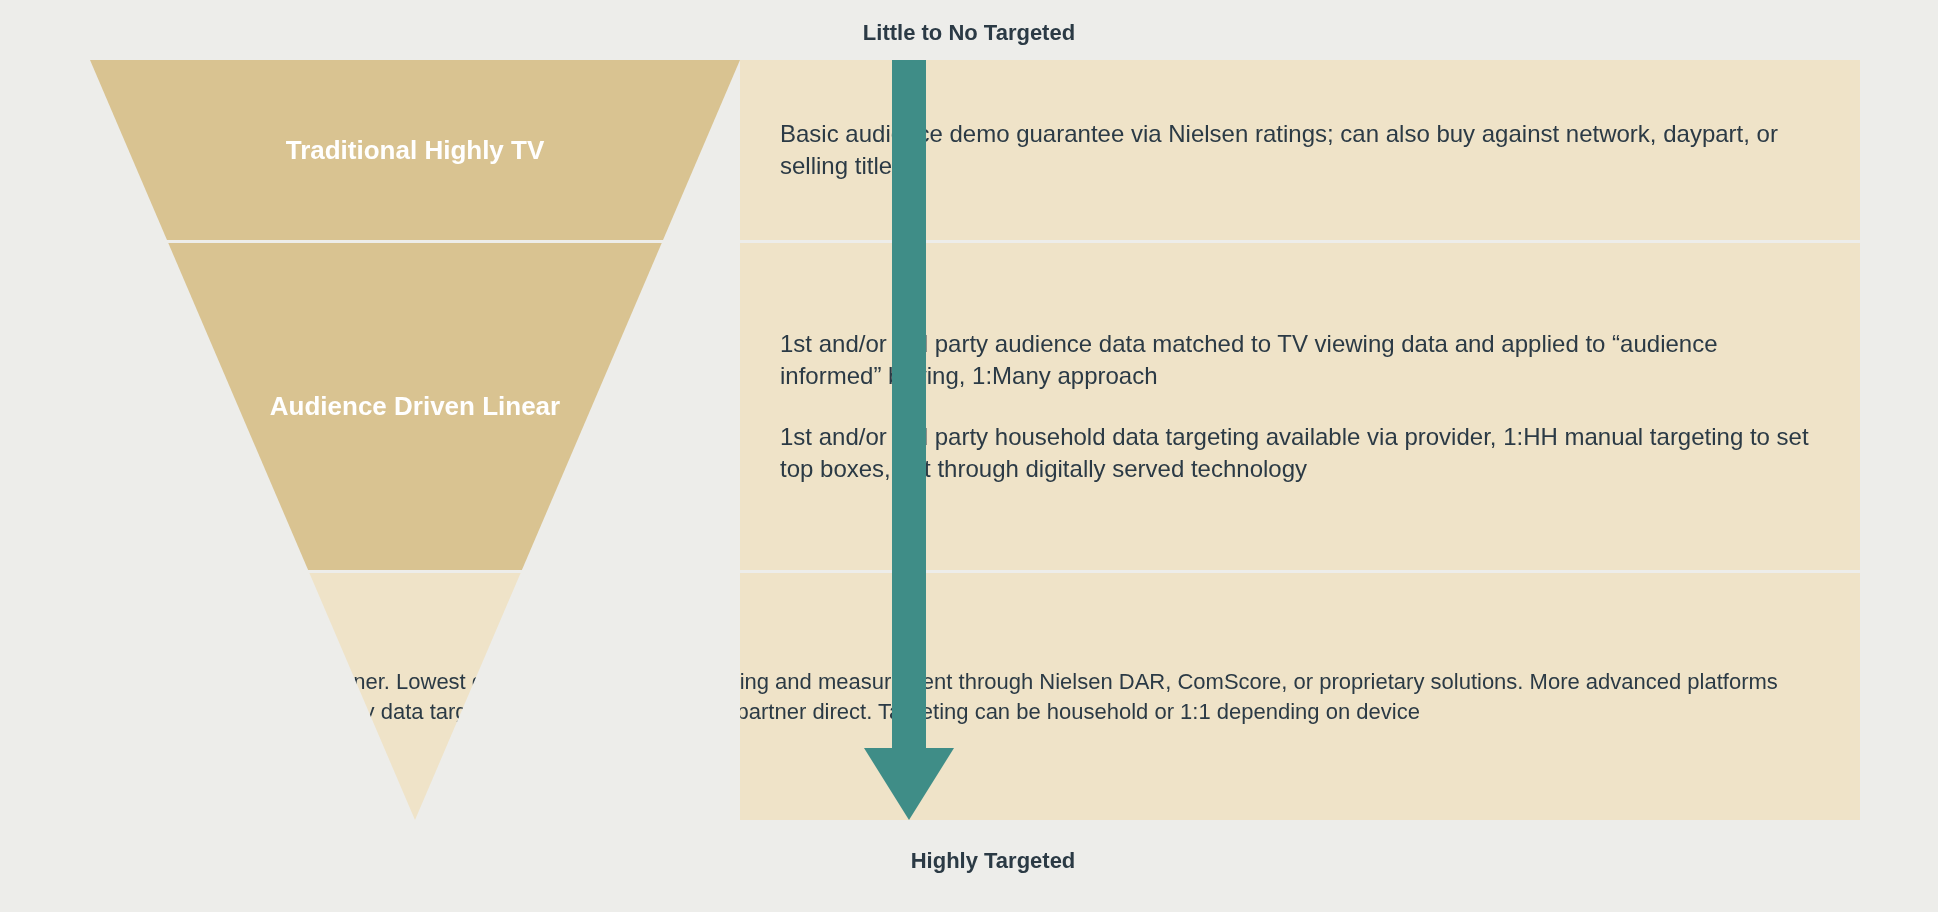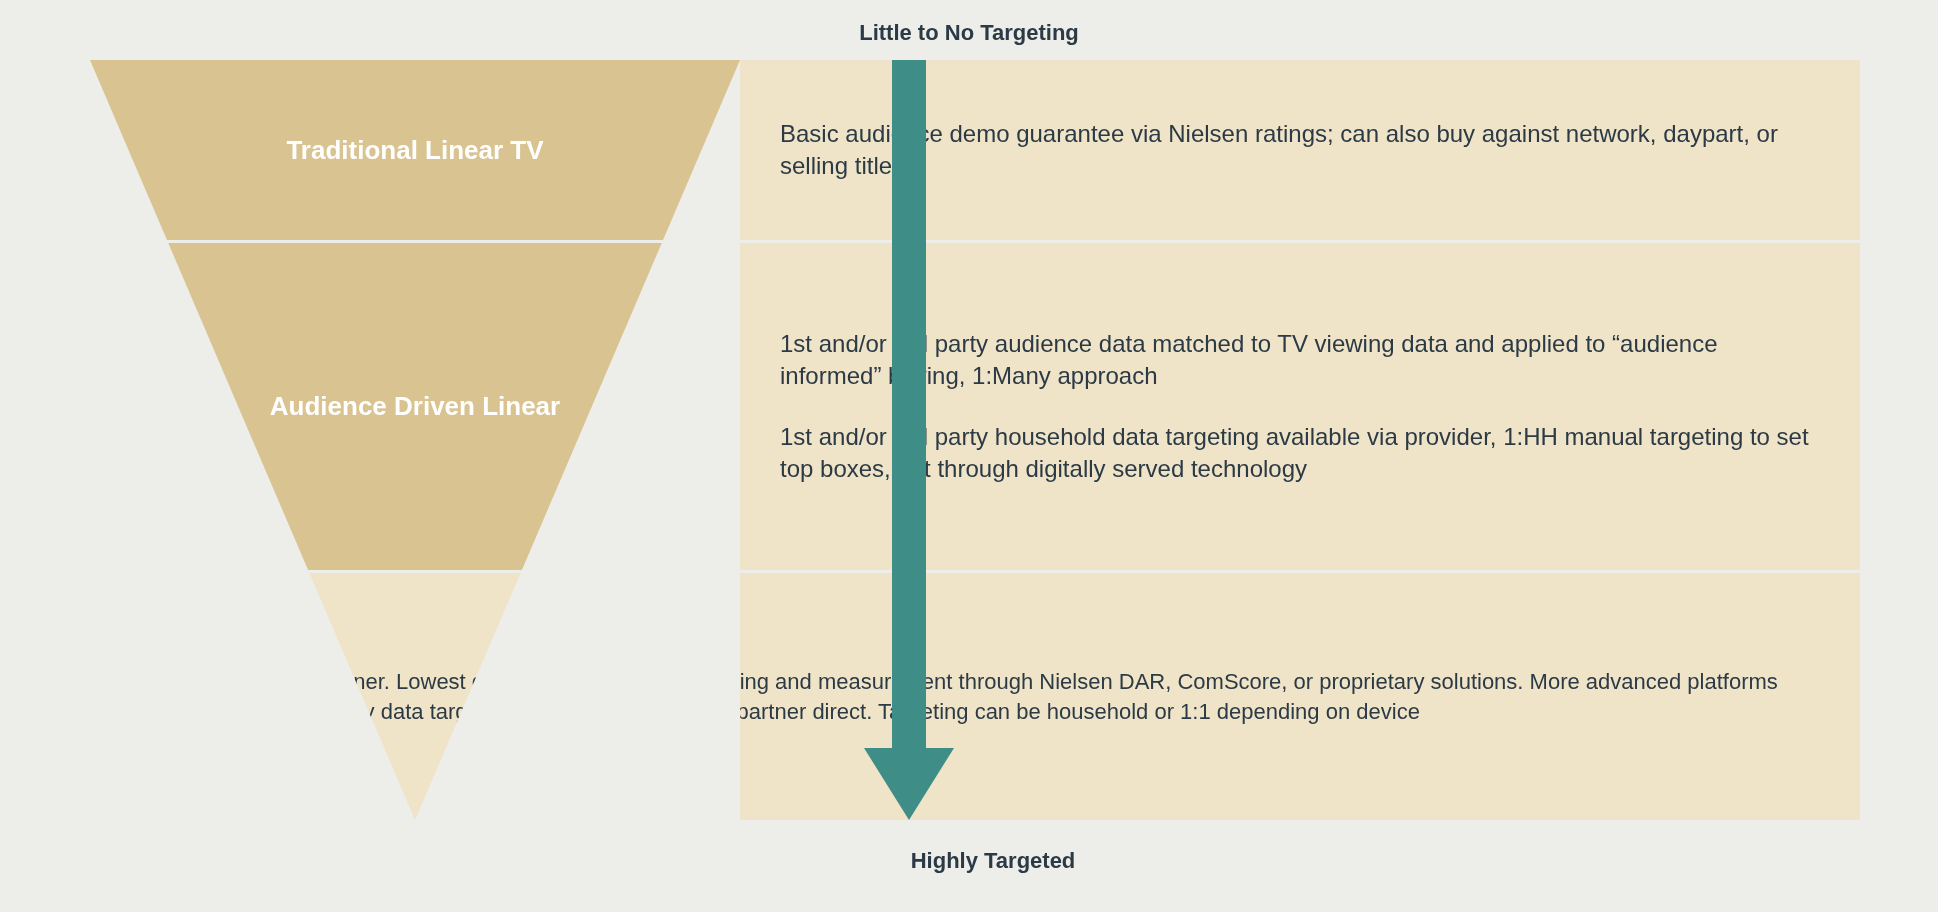--- a/index.html
+++ b/index.html
@@ -130,26 +130,26 @@
     left: -10px;
     width: 0; height: 0;
     border-left: 45px solid transparent;
     border-right: 45px solid transparent;
     border-top: 72px solid #3f8d87;
   }
 </style>
 </head>
 <body>
 
-<div class="label-top">Little to No Targeting</div>
+<div class="label-top">Little to No Targeted</div>
 
 <div class="rows">
   <div class="row r1">
     <div class="left">
-      <div class="title">Traditional Linear TV</div>
+      <div class="title">Traditional Highly TV</div>
     </div>
     <div class="right">
       <p>Basic audience demo guarantee via Nielsen ratings; can also buy against network, daypart, or selling title</p>
     </div>
   </div>
 
   <div class="row r2">
     <div class="left">
       <div class="title">Audience Driven Linear</div>
     </div>

